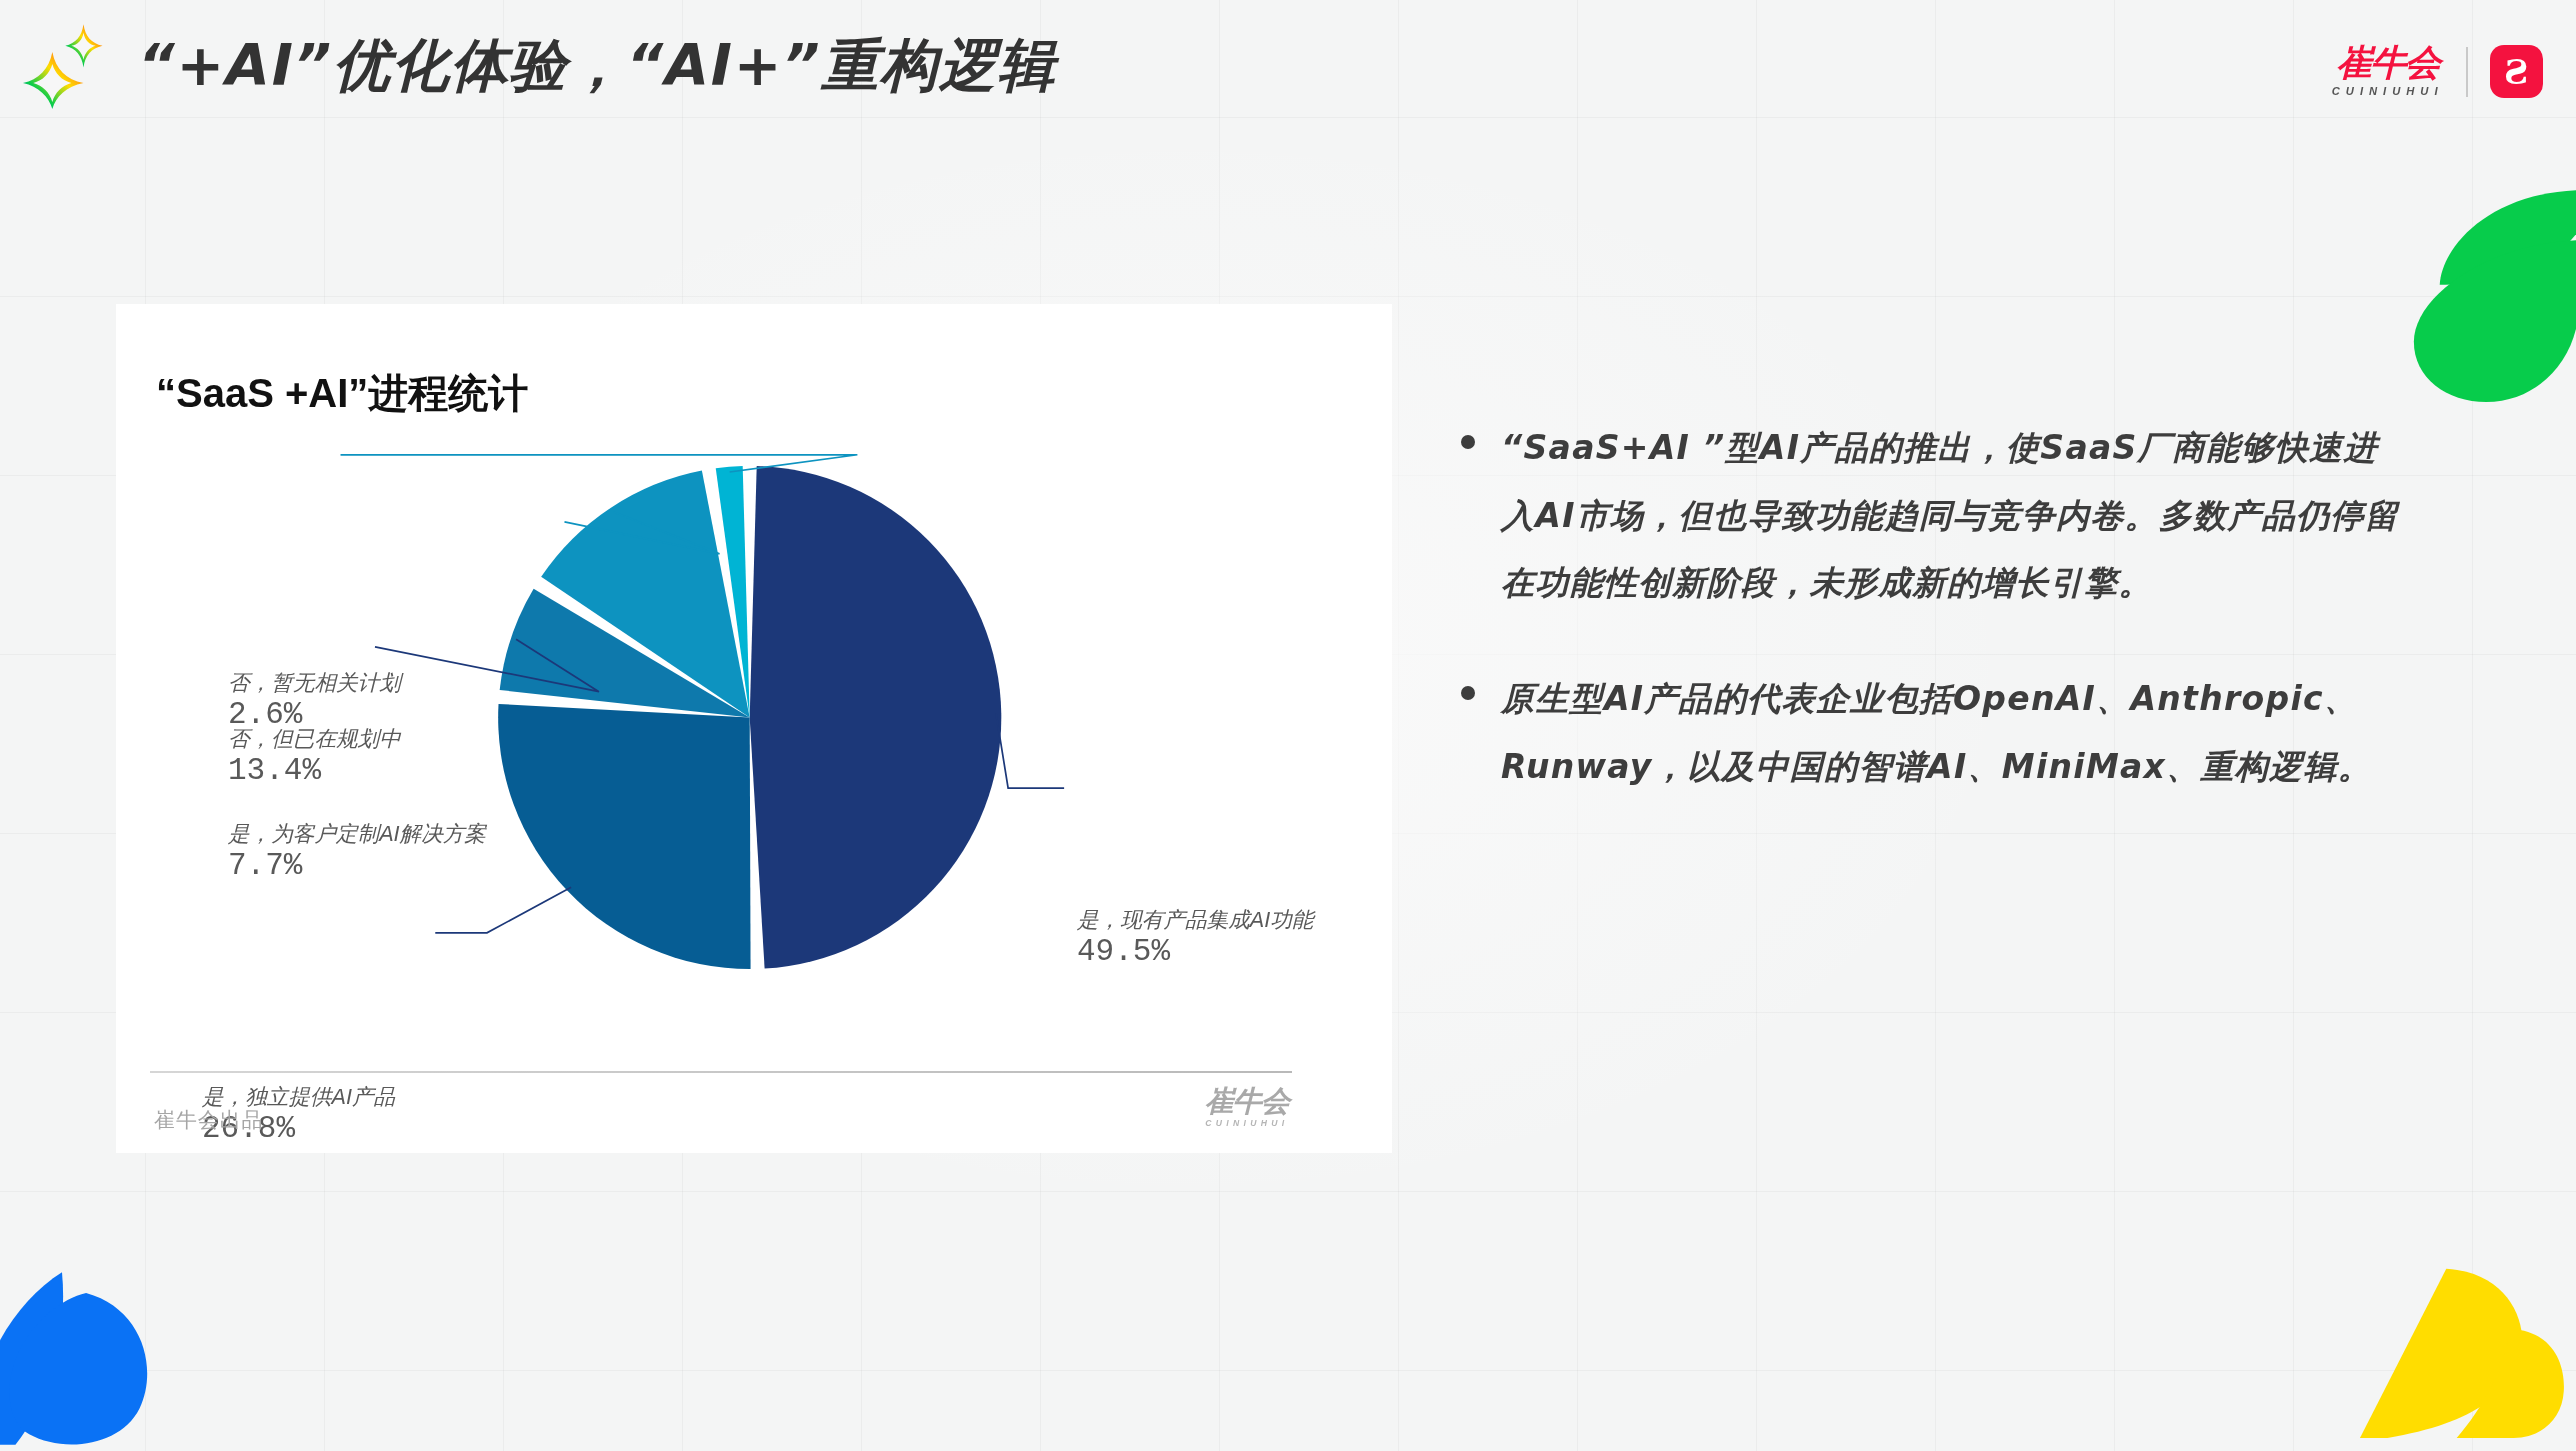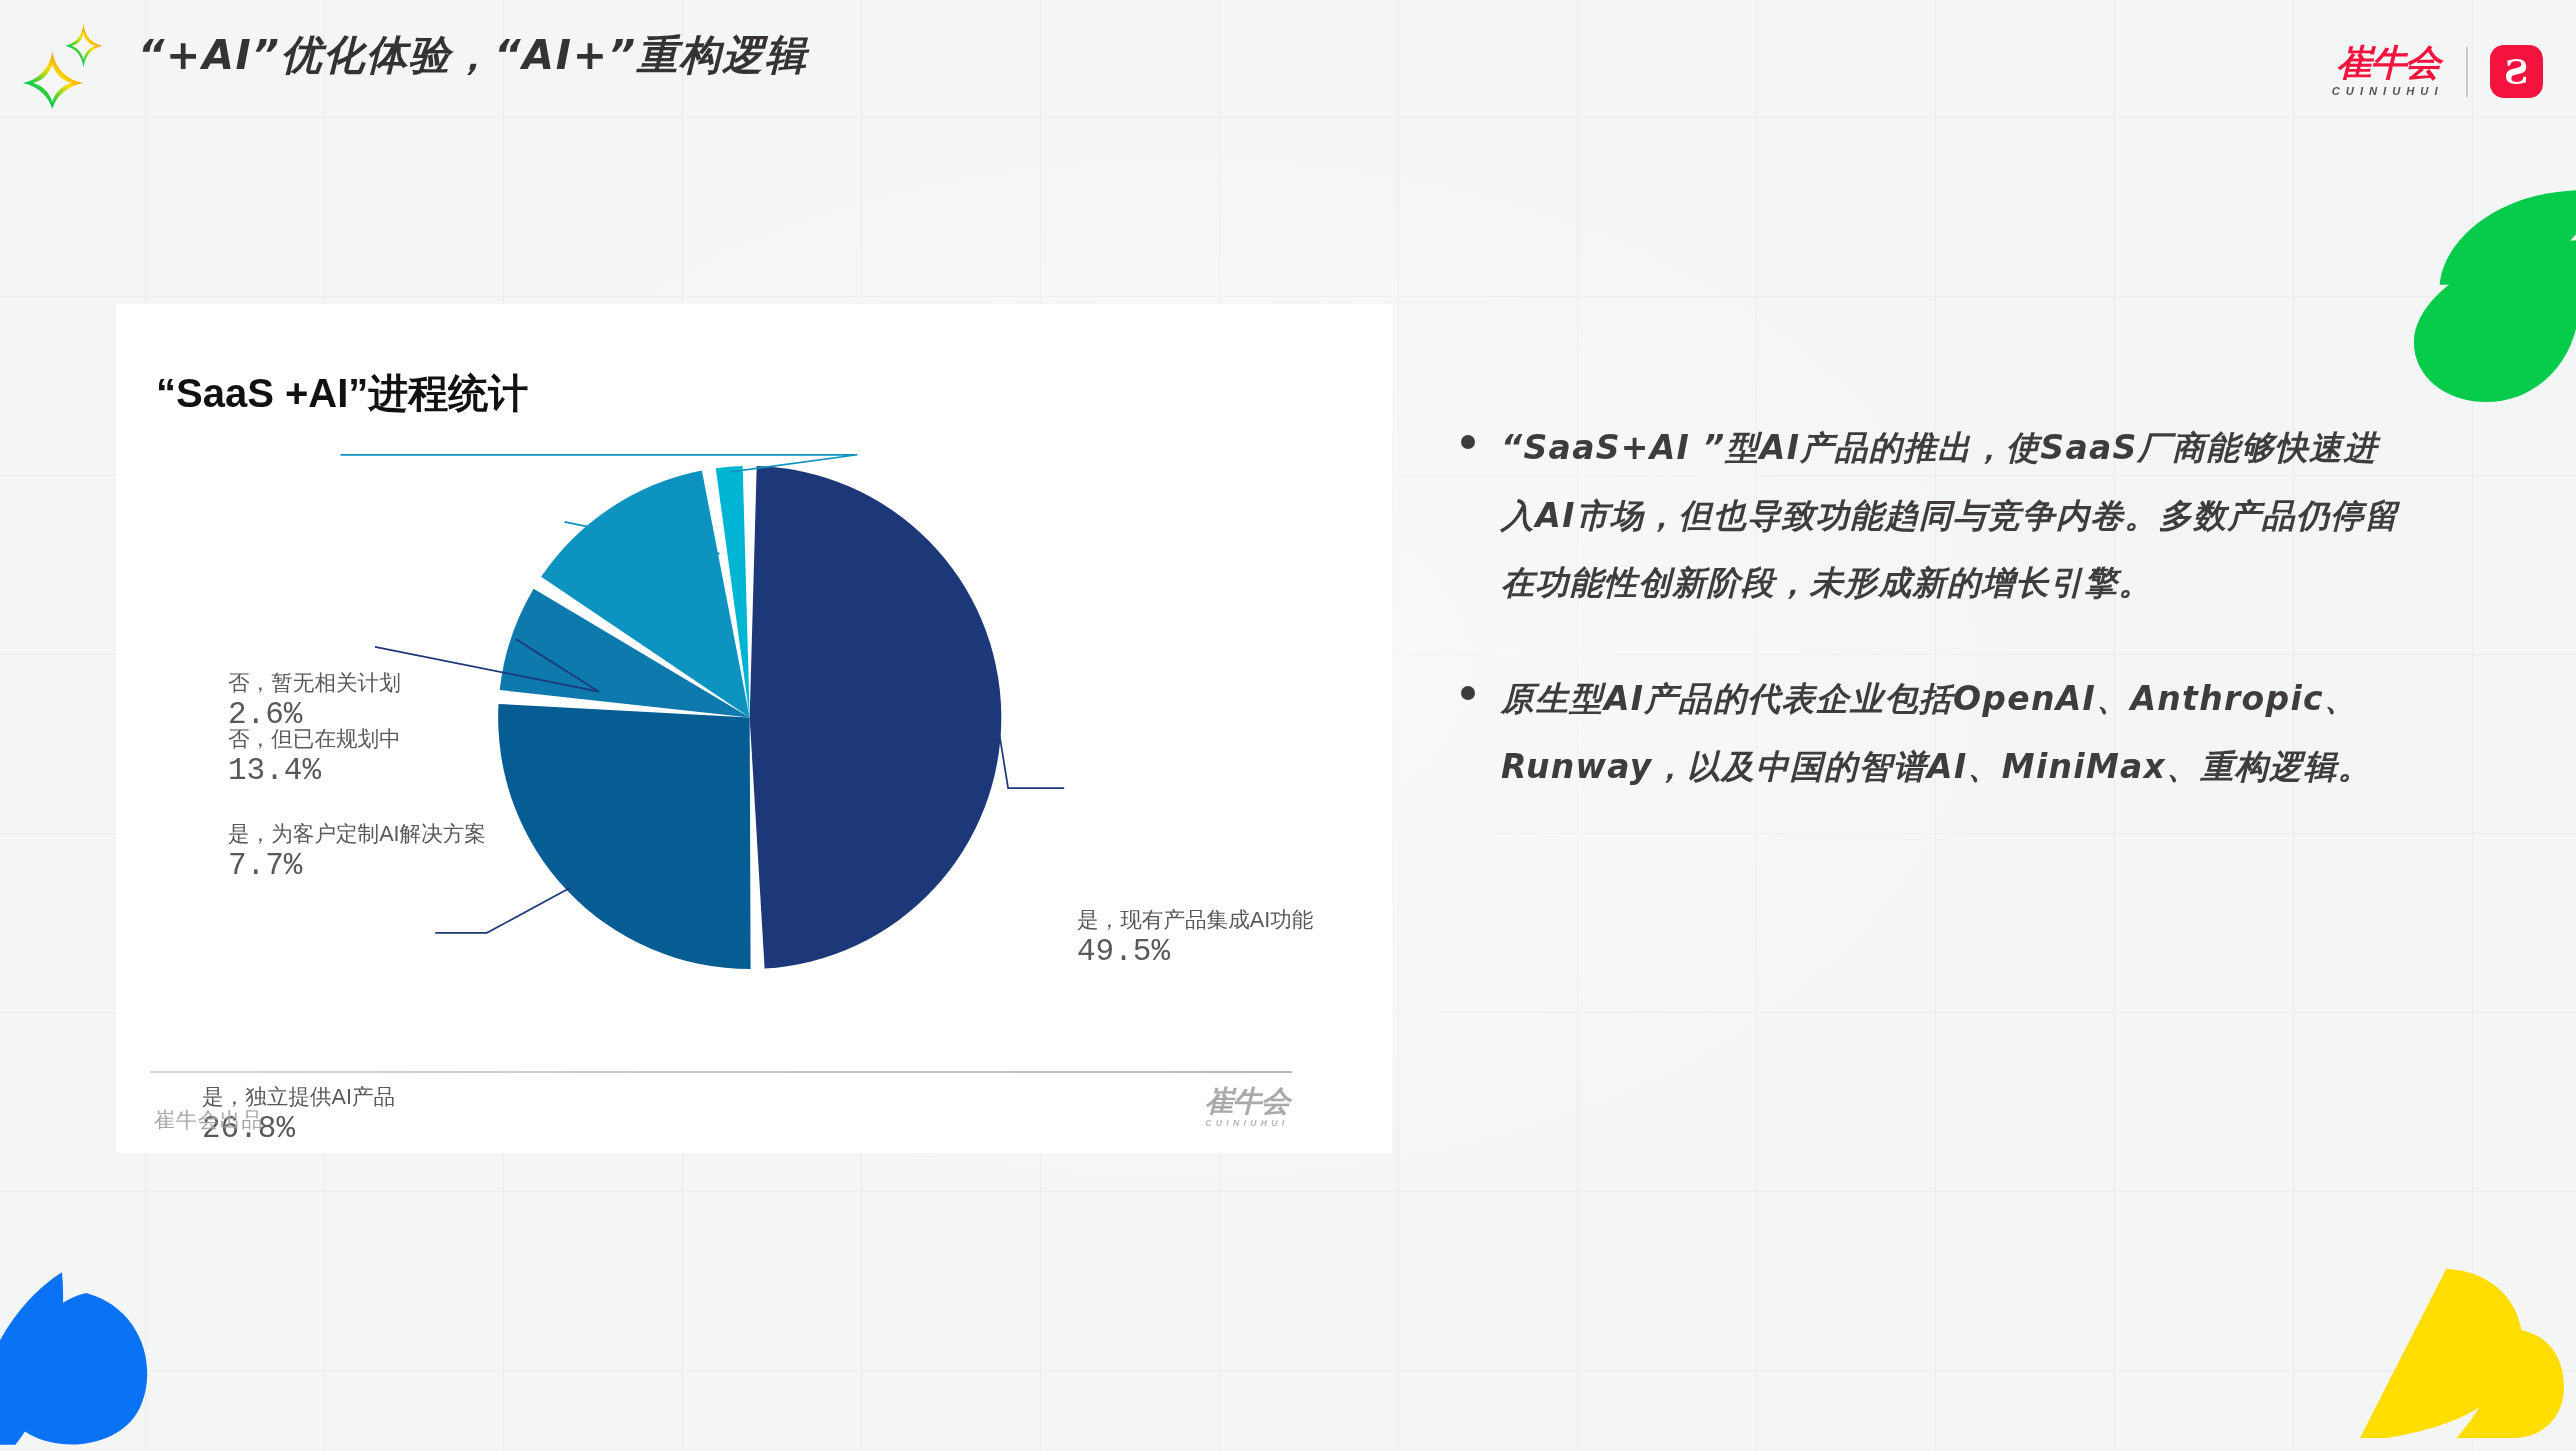--- a/index.html
+++ b/index.html
@@ -23,21 +23,21 @@
     position:absolute;inset:0;
     background:radial-gradient(ellipse 1207px 776px at 46% 46%, #fafafa 0%, rgba(250,250,250,0) 70%);
     pointer-events:none;
   }
 
   
   #header{position:absolute;left:0;top:0;width:2576px;height:102px;}
   #sparkle-icon{position:absolute;left:15.5px;top:19px;width:90px;height:90px;}
   #page-title{
     position:absolute;left:138px;top:28px;
-    font-size:41px;font-weight:bold;font-style:italic;
+    font-size:57px;font-weight:bold;font-style:italic;
     color:#333333;letter-spacing:1.7px;white-space:nowrap;
     font-family:"DejaVu Sans","Liberation Sans",sans-serif;
   }
   #brand-area{position:absolute;right:33px;top:45px;display:flex;align-items:center;gap:22.4px;}
   #brand-logo{display:flex;flex-direction:column;align-items:center;}
   #brand-logo-cn{
     font-size:36px;font-weight:bold;font-style:italic;color:#f4123f;
     letter-spacing:-1.7px;line-height:1;
     font-family:"DejaVu Sans","Liberation Sans",sans-serif;
   }
@@ -83,21 +83,21 @@
     letter-spacing:-0.9px;line-height:1;
     font-family:"DejaVu Sans","Liberation Sans",sans-serif;
   }
   #card-footer-logo-en{
     font-size:8.6px;font-weight:bold;font-style:italic;color:#b5b5b5;
     letter-spacing:4.3px;margin-top:3.4px;line-height:1;
   }
 
   
   .callout{position:absolute;color:#595959;line-height:1.22;}
-  .callout .name{font-size:21.6px;white-space:nowrap;display:block;}
+  .callout .name{font-size:21.6px;white-space:nowrap;display:block;font-style:italic;}
   .callout .pct{font-size:31px;display:block;font-family:Liberation Mono, monospace;}
   .callout.right{text-align:left;}
 
   
   #bullets{position:absolute;left:1461px;top:414px;width:1112px;}
   .bullet-row{display:flex;align-items:flex-start;margin-bottom:48px;}
   .bullet-dot{
     width:14px;height:14px;border-radius:50%;background:#3d3d3d;
     margin-top:21px;margin-right:26px;flex:0 0 auto;
   }

